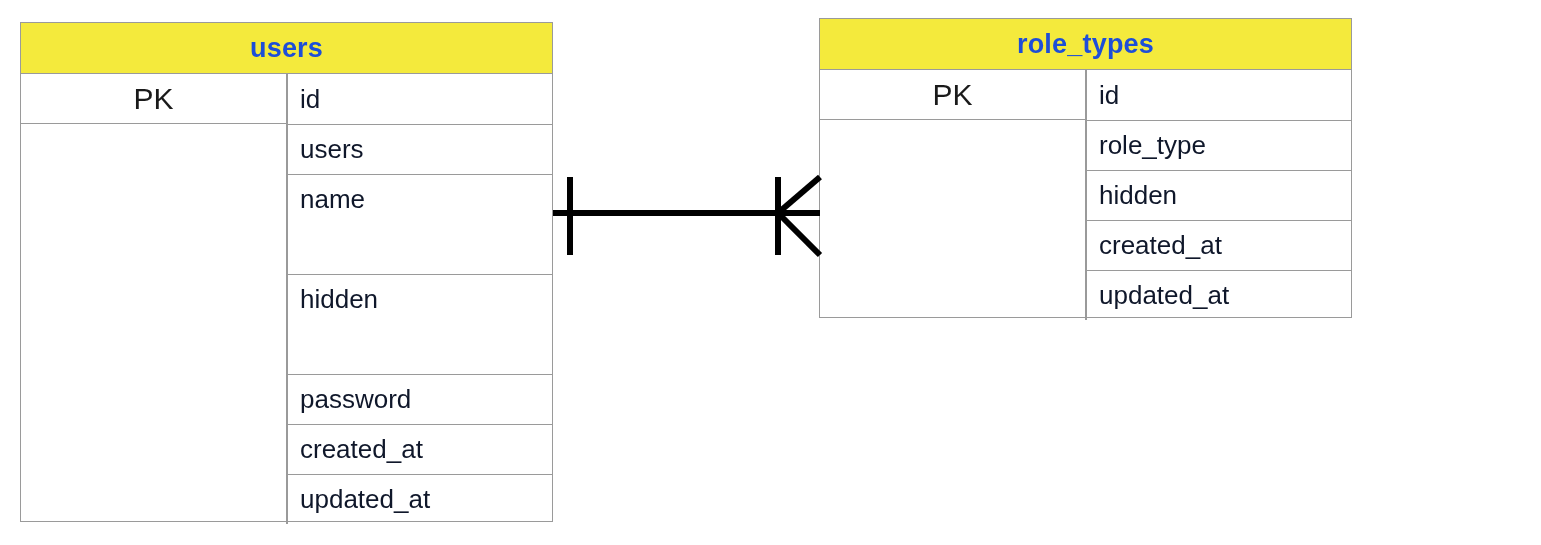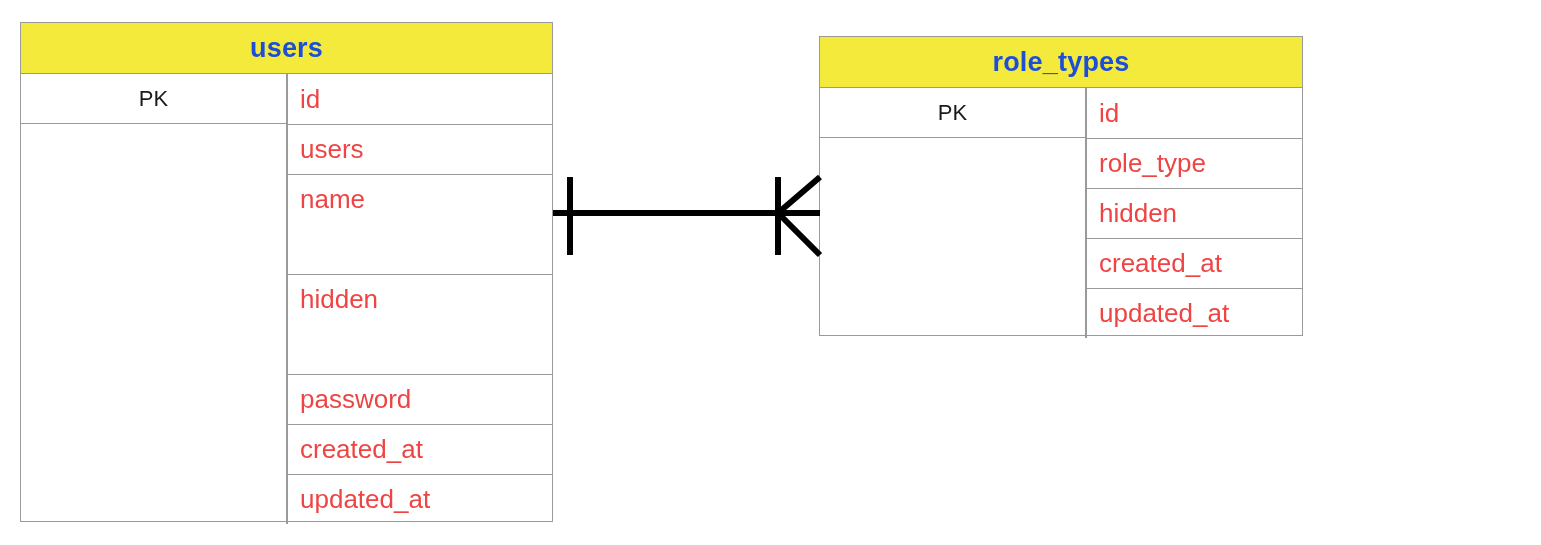--- a/index.html
+++ b/index.html
@@ -61,31 +61,31 @@
   }
   .row.first .cell-key {
     border-bottom: 1.5px solid #9a9a9a;
   }
   .cell-key {
     width: var(--keycol);
     flex: 0 0 var(--keycol);
     display: flex;
     align-items: center;
     justify-content: center;
-    font-size: 22px;
+    font-size: 30px;
     color: #1a1a1a;
     box-sizing: border-box;
   }
   .cell-field {
     flex: 1 1 auto;
     display: flex;
     align-items: center;
     padding-left: 14px;
     font-size: 26px;
-    color: #ef4444;
+    color: #0f172a;
     box-sizing: border-box;
   }
 
   
   .connector {
     position: absolute;
     pointer-events: none;
   }
 </style>
 </head>
@@ -128,21 +128,21 @@
         <div class="cell-field">created_at</div>
       </div>
       <div class="row">
         <div class="cell-key"></div>
         <div class="cell-field">updated_at</div>
       </div>
 
     </div>
   </div>
 
-  <div class="entity" id="entity-role-types" style="left:819px; top:36px; width:484px; height:300px; --keycol:265px;">
+  <div class="entity" id="entity-role-types" style="left:819px; top:18px; width:533px; height:300px; --keycol:265px;">
     <div class="entity-header" style="background:#f4ea3c;">role_types</div>
     <div class="entity-body" style="--keycol:265px;">
 
       <div class="row first">
         <div class="cell-key">PK</div>
         <div class="cell-field">id</div>
       </div>
       <div class="row">
         <div class="cell-key"></div>
         <div class="cell-field">role_type</div>

